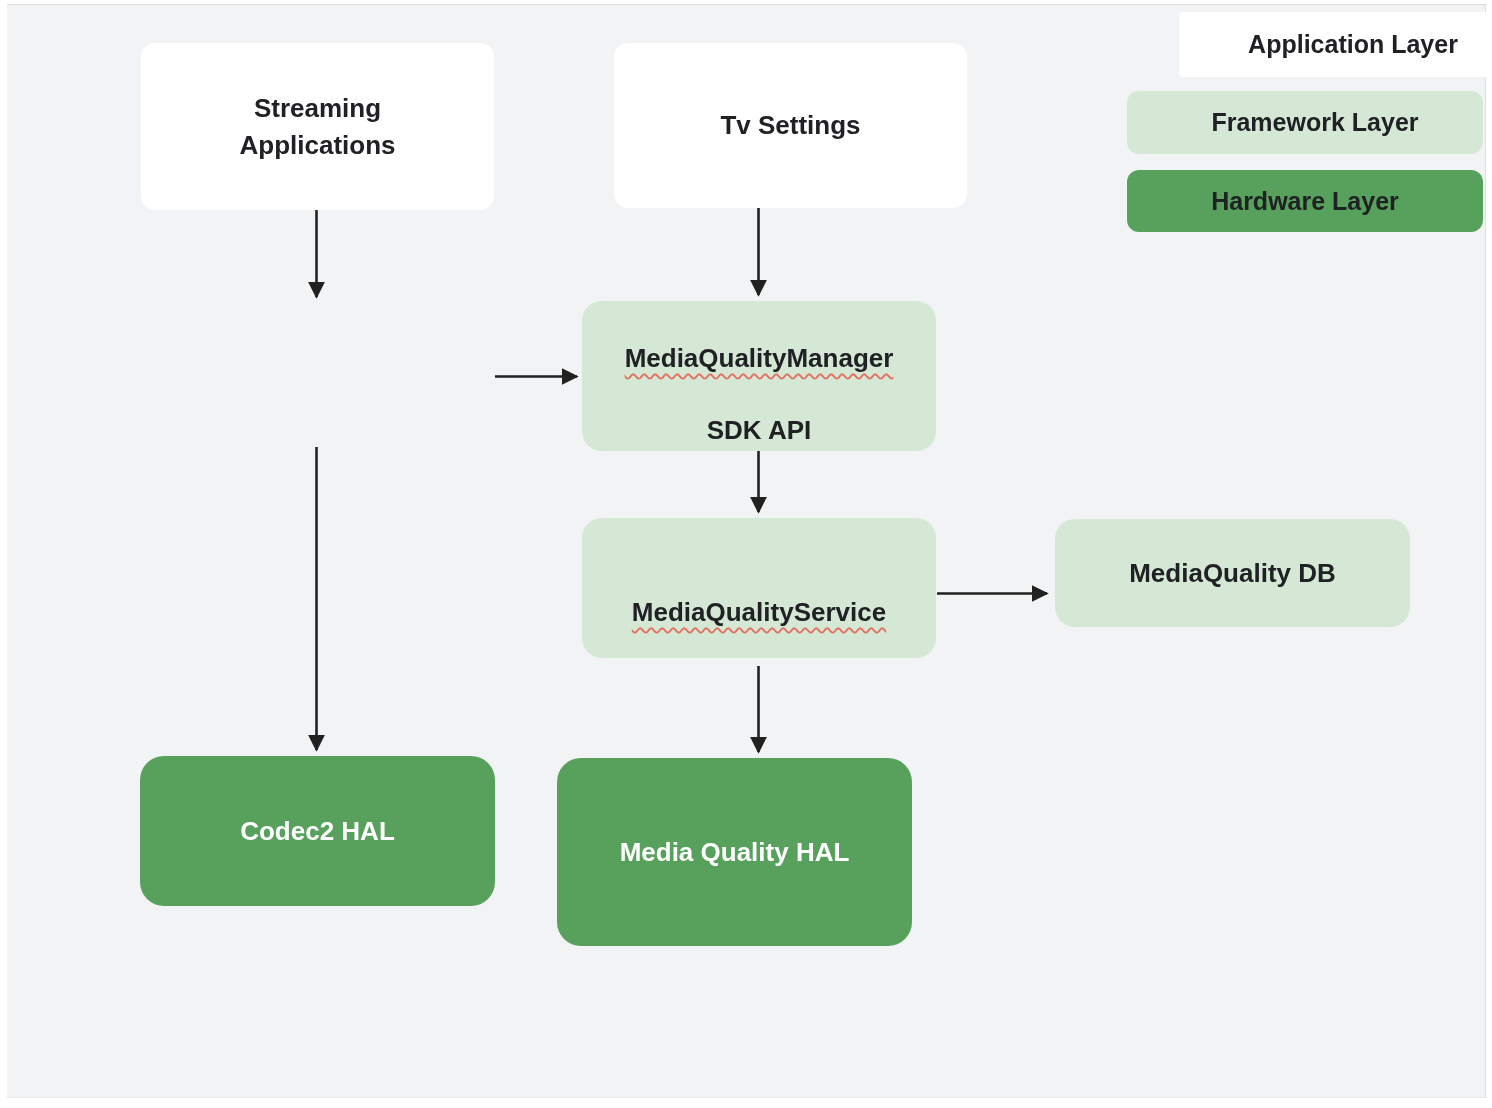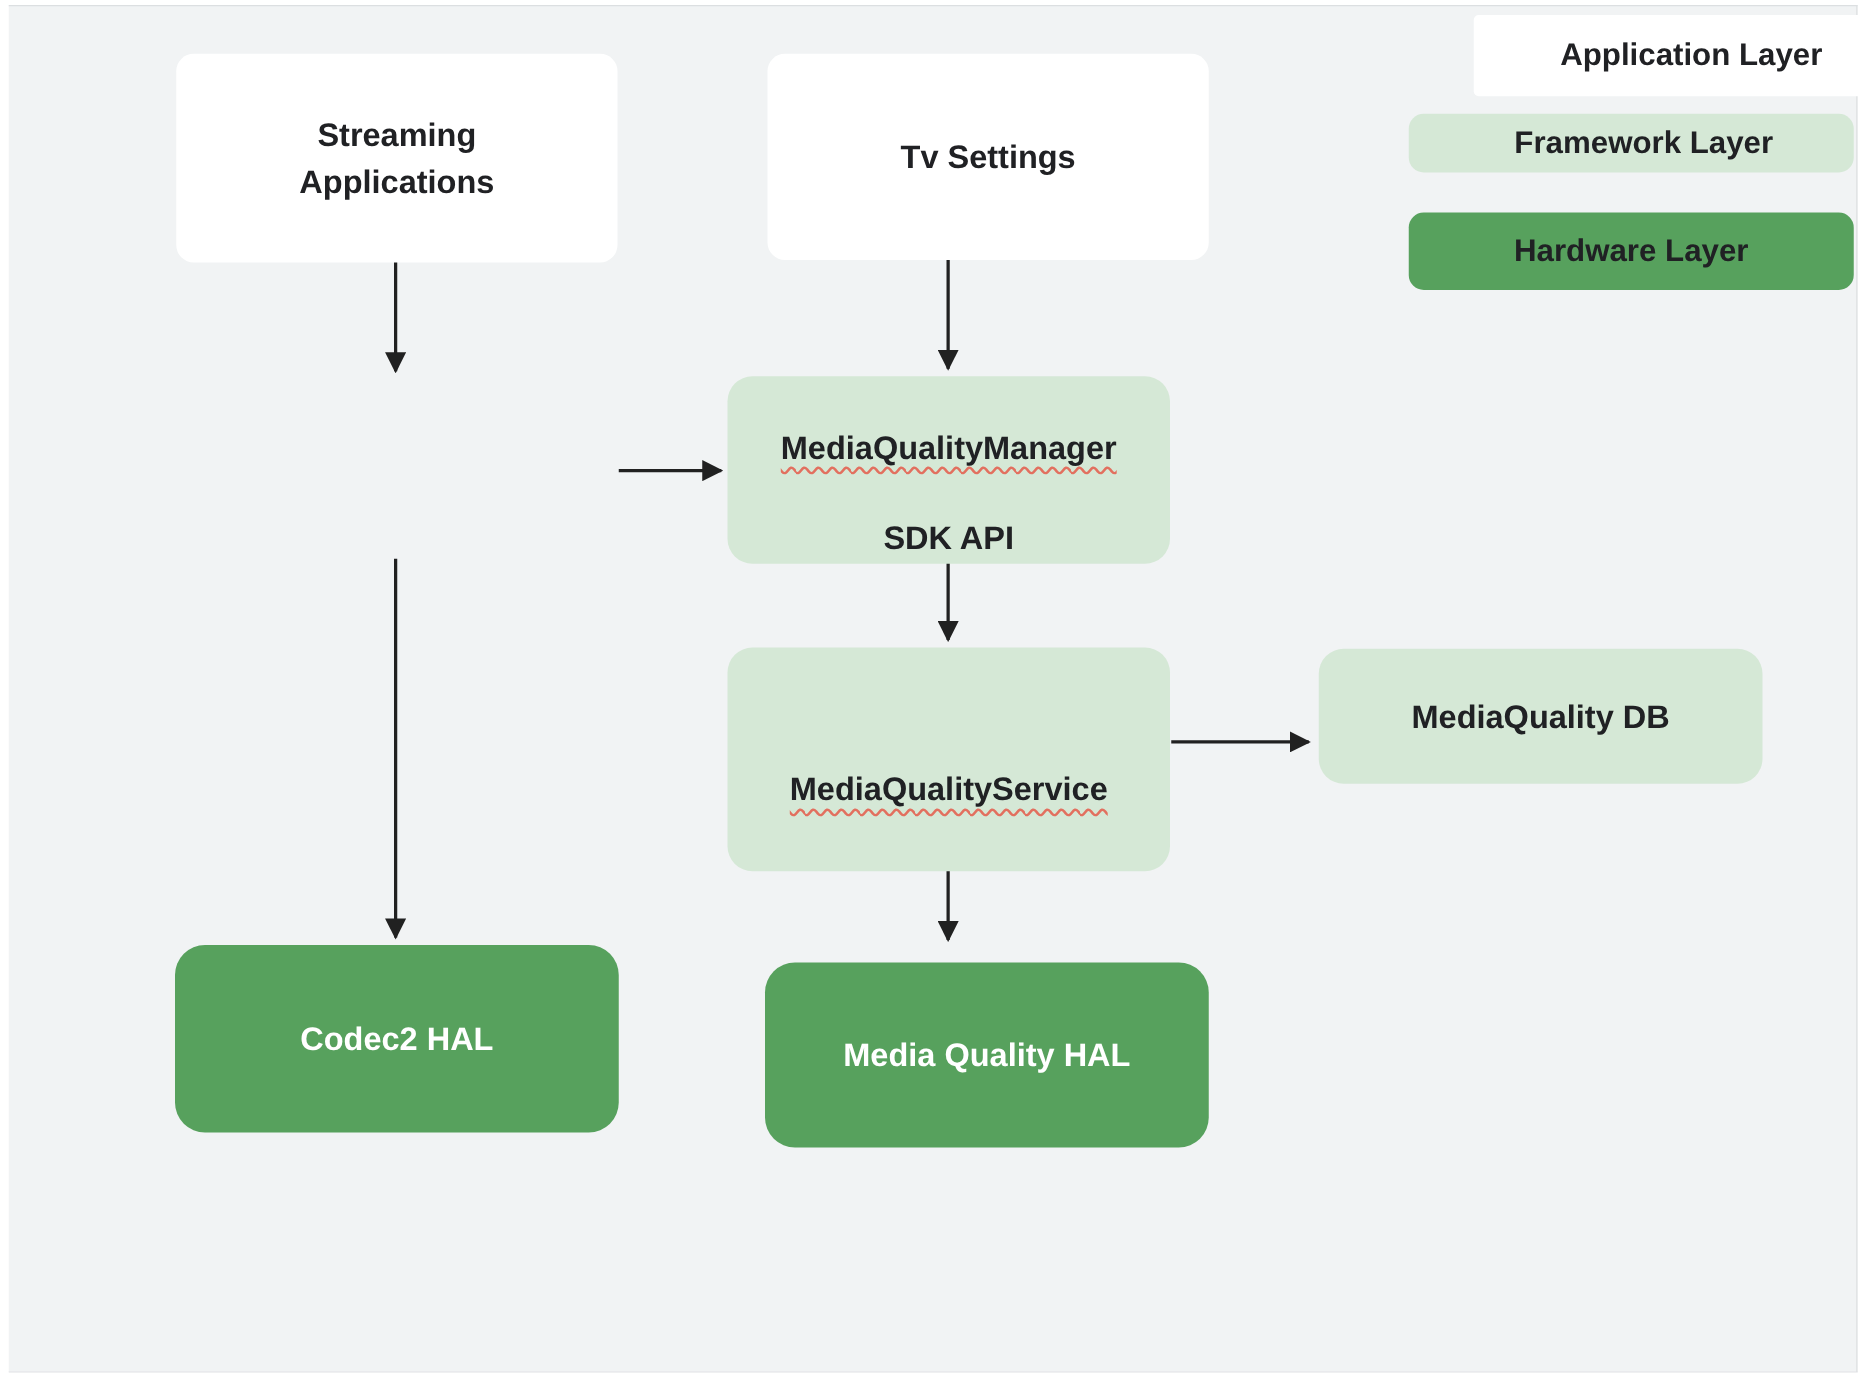--- a/index.html
+++ b/index.html
@@ -76,27 +76,27 @@
     text-decoration-color: var(--squiggle, #e2705f);
     text-decoration-thickness: 1.5px;
     text-underline-offset: 6px;
     margin-top: 48px;
   }
   
   #n-streaming   { left: 134px; top: 38px;  width: 353px; height: 167px; }
   #n-tv          { left: 575px; top: 38px;  width: 353px; height: 165px; margin-left: 32px; }
   #n-mediacodec  { left: 134px; top: 298px; width: 353px; height: 145px; }
   #n-mqmanager   { left: 575px; top: 296px; width: 354px; height: 150px; }
-  #n-mqservice   { left: 575px; top: 513px; width: 354px; height: 179px; }
+  #n-mqservice   { left: 575px; top: 513px; width: 354px; height: 140px; }
   #n-mqdb        { left: 1048px; top: 514px; width: 355px; height: 108px; }
   #n-codec2hal   { left: 133px; top: 751px; width: 355px; height: 150px; }
-  #n-mqhal       { left: 605px; top: 753px; width: 355px; height: 148px; margin-top: 12px; }
+  #n-mqhal       { left: 550px; top: 753px; width: 355px; height: 188px; }
   
   #l-application { left: 1172px; top: 7px;   width: 348px; height: 65px; }
-  #l-framework   { left: 1120px; top: 86px;  width: 356px; height: 47px; padding-left: 20px; }
+  #l-framework   { left: 1120px; top: 86px;  width: 356px; height: 63px; padding-left: 20px; }
   #l-hardware    { left: 1120px; top: 165px; width: 356px; height: 62px; }
 </style>
 </head>
 <body>
 
 <div class="canvas">
 
   <svg class="arrows" viewBox="0 0 1492 1108" xmlns="http://www.w3.org/2000/svg">
     <defs>
       <marker id="ah" viewBox="0 0 10 10" refX="9" refY="5" markerWidth="6.5" markerHeight="6.5" orient="auto-start-reverse">

